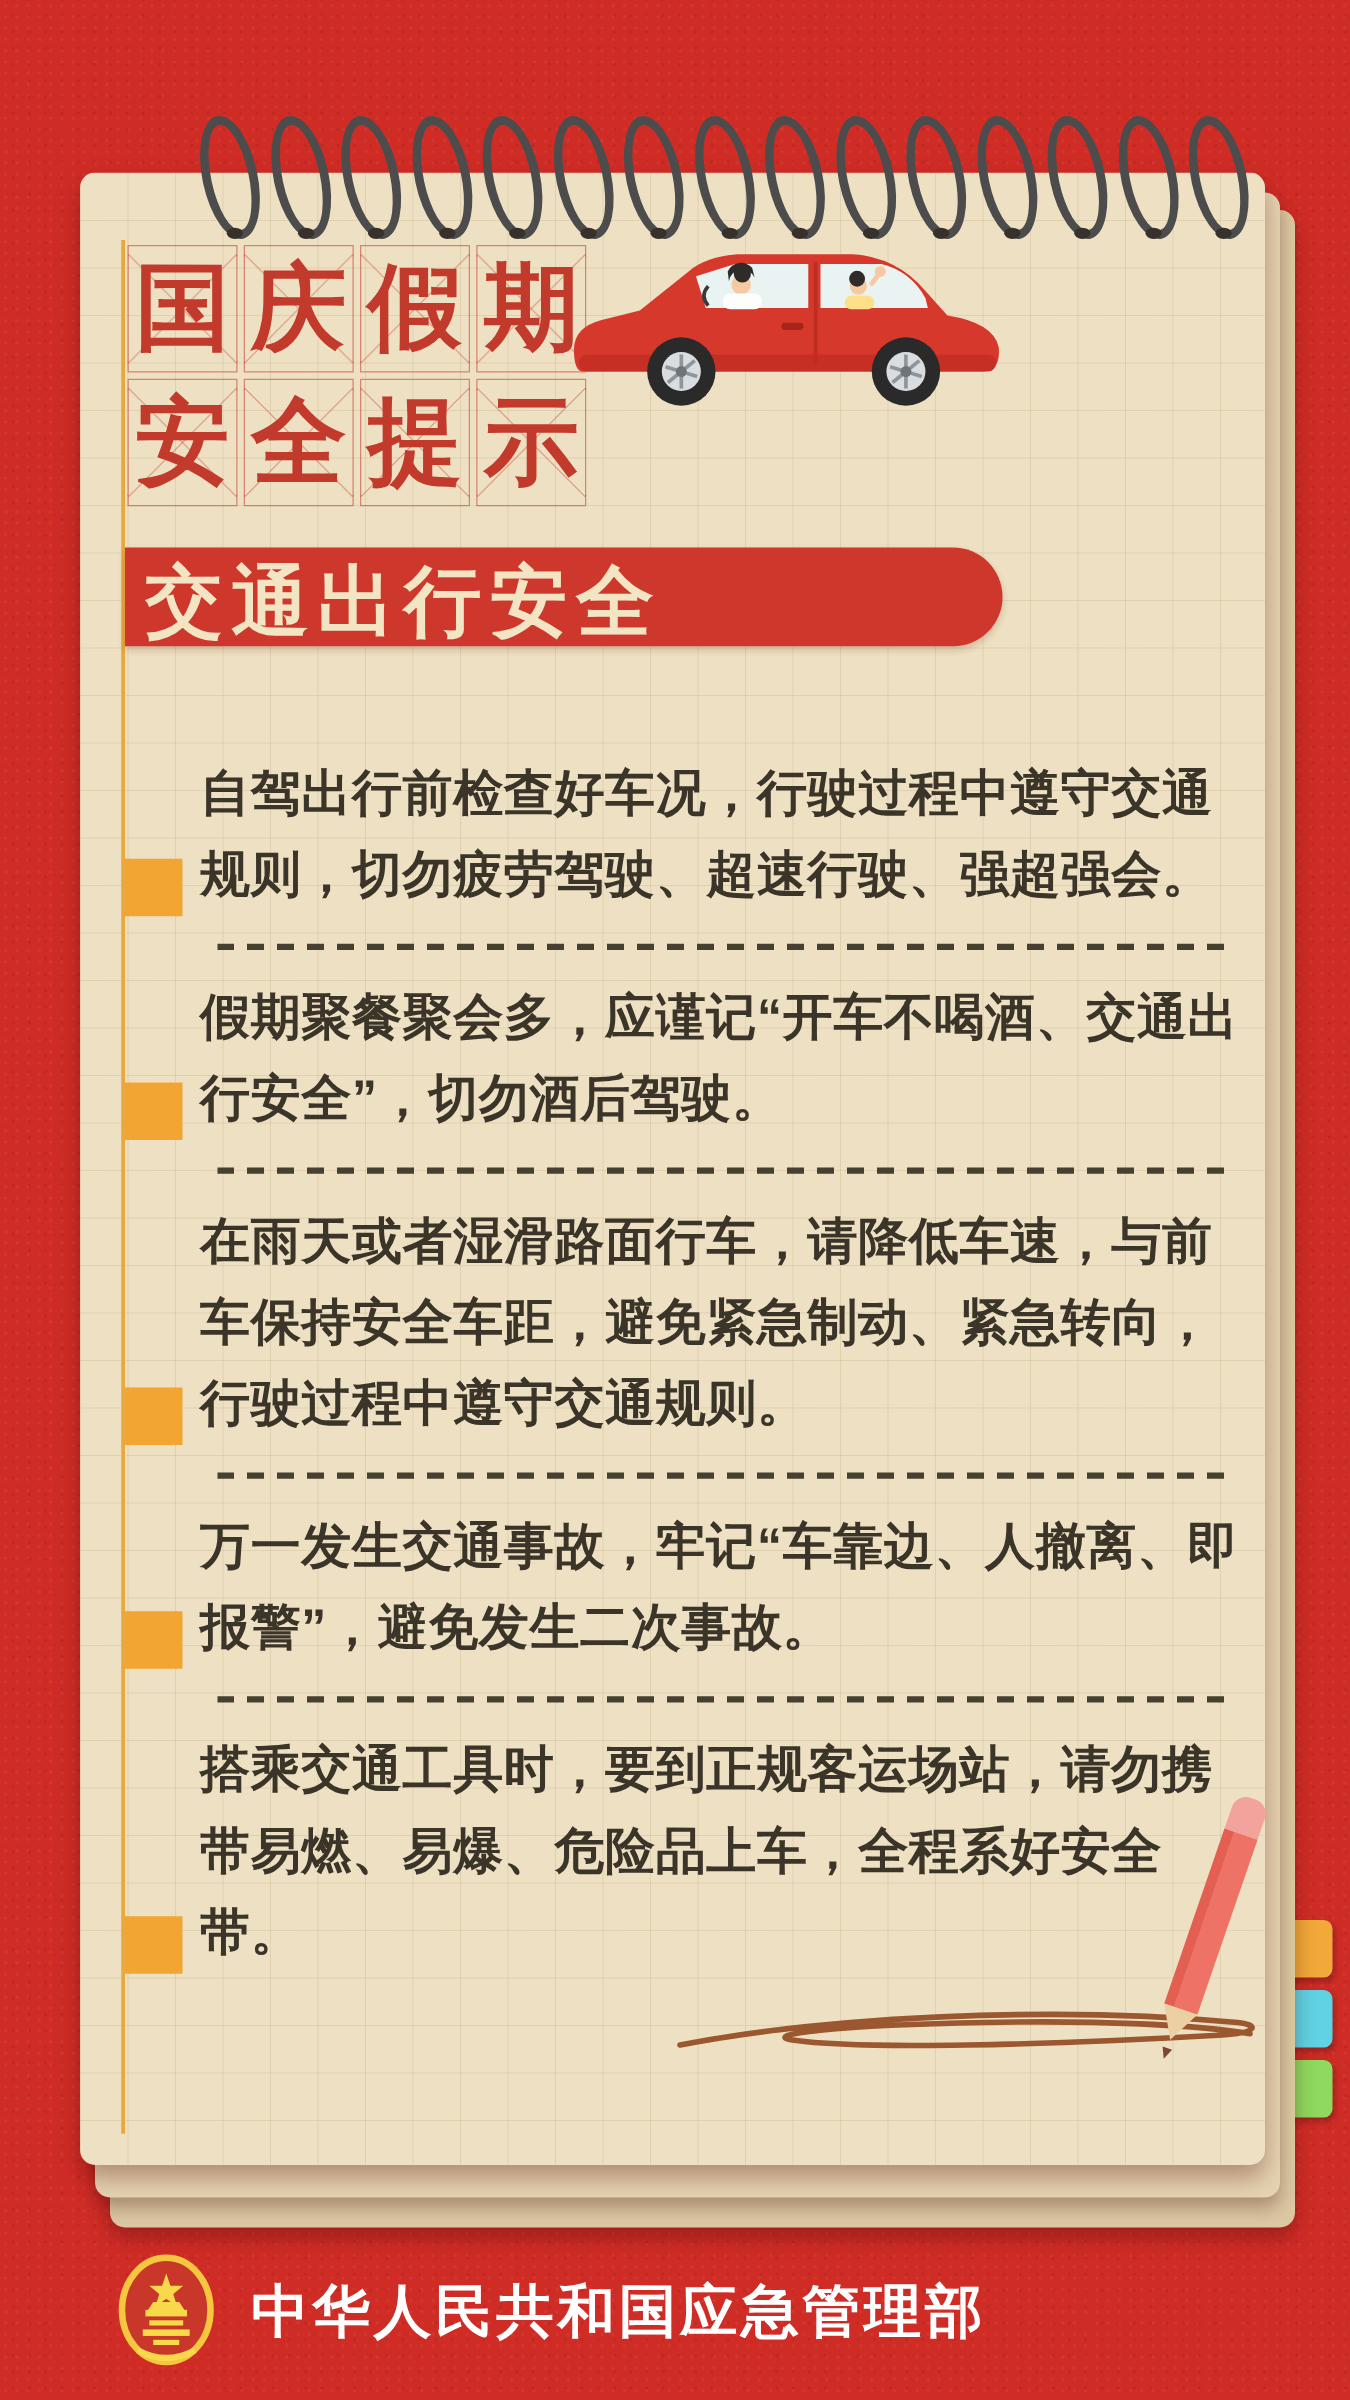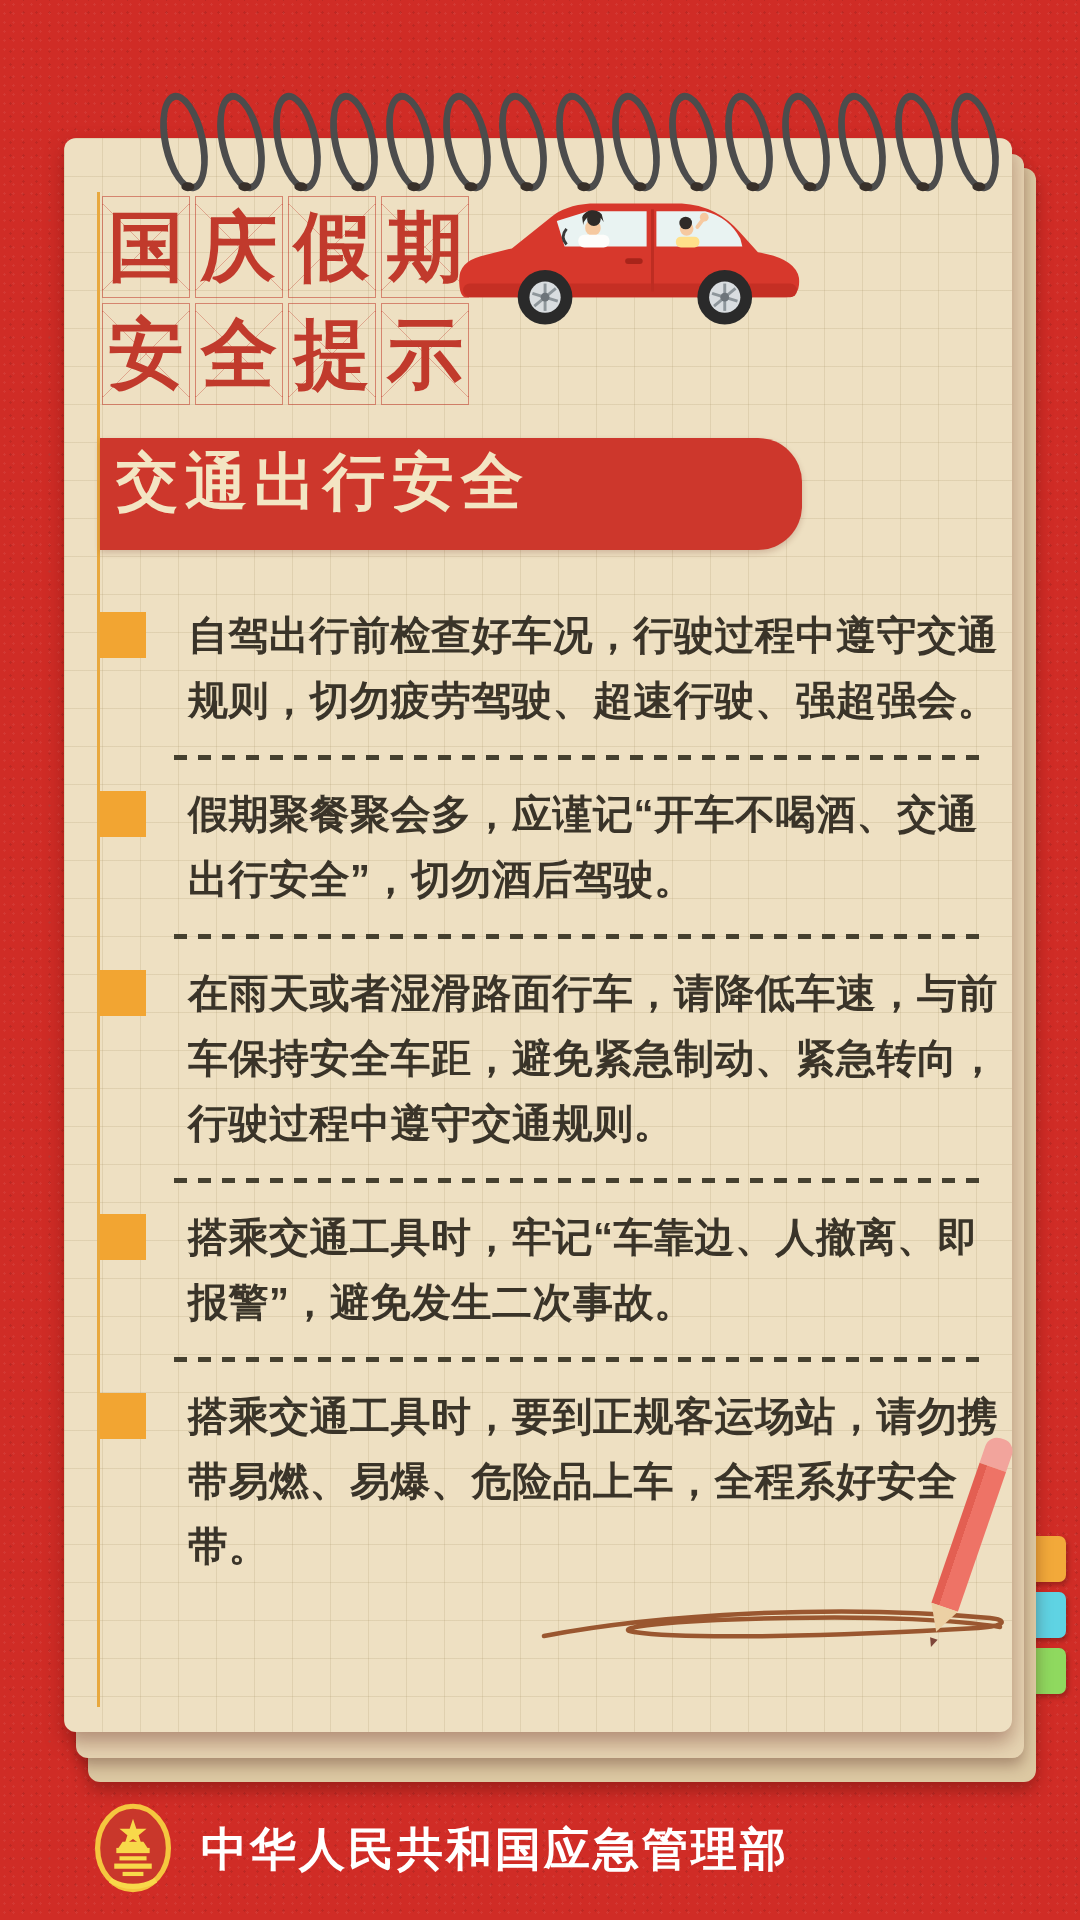--- a/index.html
+++ b/index.html
@@ -44,27 +44,27 @@
     width:86px;height:100px;display:flex;align-items:center;justify-content:center;
     border:1px solid rgba(193,58,44,.55);
     background-image:
       linear-gradient(45deg, transparent calc(50% - .5px), rgba(193,58,44,.35) calc(50% - .5px), rgba(193,58,44,.35) calc(50% + .5px), transparent calc(50% + .5px)),
       linear-gradient(-45deg, transparent calc(50% - .5px), rgba(193,58,44,.35) calc(50% - .5px), rgba(193,58,44,.35) calc(50% + .5px), transparent calc(50% + .5px));
     font-size:76px;font-weight:900;color:#c13a2c;line-height:100px;
   }
   
   .car{position:absolute;left:452px;top:182px;width:358px;height:166px;z-index:5;}
   
-  .banner{position:absolute;left:100px;top:438px;width:702px;height:112px;background:#cd372c;
+  .banner{position:absolute;left:100px;top:438px;width:702px;height:79px;background:#cd372c;
           border-radius:0 44px 44px 0;z-index:5;box-shadow:0 3px 6px rgba(90,20,10,.2);}
   .banner span{display:block;padding-left:16px;font-size:62px;font-weight:900;color:#f3e5c3;
           line-height:88px;letter-spacing:7px;}
   
   .bullets{position:absolute;left:100px;top:585px;width:912px;padding-top:18px;z-index:5;}
-  .bullet{display:flex;gap:42px;align-items:flex-start;}
+  .bullet{display:flex;gap:14px;align-items:flex-end;}
   .bullet .marker{flex:none;width:46px;height:46px;margin-top:9px;background:#f2a532;}
   .bullet p{margin:0;width:836px;font-size:40px;font-weight:700;color:#3a3429;line-height:65px;
             letter-spacing:.5px;}
   .sep{height:5px;margin:22px 28px 22px 74px;
        background:repeating-linear-gradient(90deg,#45402f 0 13px,transparent 13px 24px);}
   
   .scribble{position:absolute;left:538px;top:1596px;width:482px;height:54px;z-index:5;}
   .pencil{position:absolute;left:923px;top:1428px;width:28px;height:212px;z-index:6;
           transform:rotate(19deg);transform-origin:50% 95%;}
   .pencil .eraser{width:28px;height:30px;background:#f2a49c;border-radius:12px 12px 0 0;}
@@ -185,21 +185,21 @@
         <p>假期聚餐聚会多，应谨记“开车不喝酒、交通出行安全”，切勿酒后驾驶。</p>
       </div>
       <div class="sep"></div>
       <div class="bullet">
         <div class="marker"></div>
         <p>在雨天或者湿滑路面行车，请降低车速，与前车保持安全车距，避免紧急制动、紧急转向，行驶过程中遵守交通规则。</p>
       </div>
       <div class="sep"></div>
       <div class="bullet">
         <div class="marker"></div>
-        <p>搭乘交通工具时，牢记“车靠边、人撤离、即报警”，避免发生二次事故。</p>
+        <p>万一发生交通事故，牢记“车靠边、人撤离、即报警”，避免发生二次事故。</p>
       </div>
       <div class="sep"></div>
       <div class="bullet">
         <div class="marker"></div>
         <p>搭乘交通工具时，要到正规客运场站，请勿携带易燃、易爆、危险品上车，全程系好安全带。</p>
       </div>
     </div>
 
   <svg class="scribble" viewBox="0 0 482 54">
     <path d="M6,40 C120,18 300,8 452,22 C470,24 468,30 440,32 C300,40 150,44 96,36 C70,32 130,24 250,22 C340,20 420,24 462,31" stroke="#9a5730" stroke-width="4.5" fill="none" stroke-linecap="round"></path>

